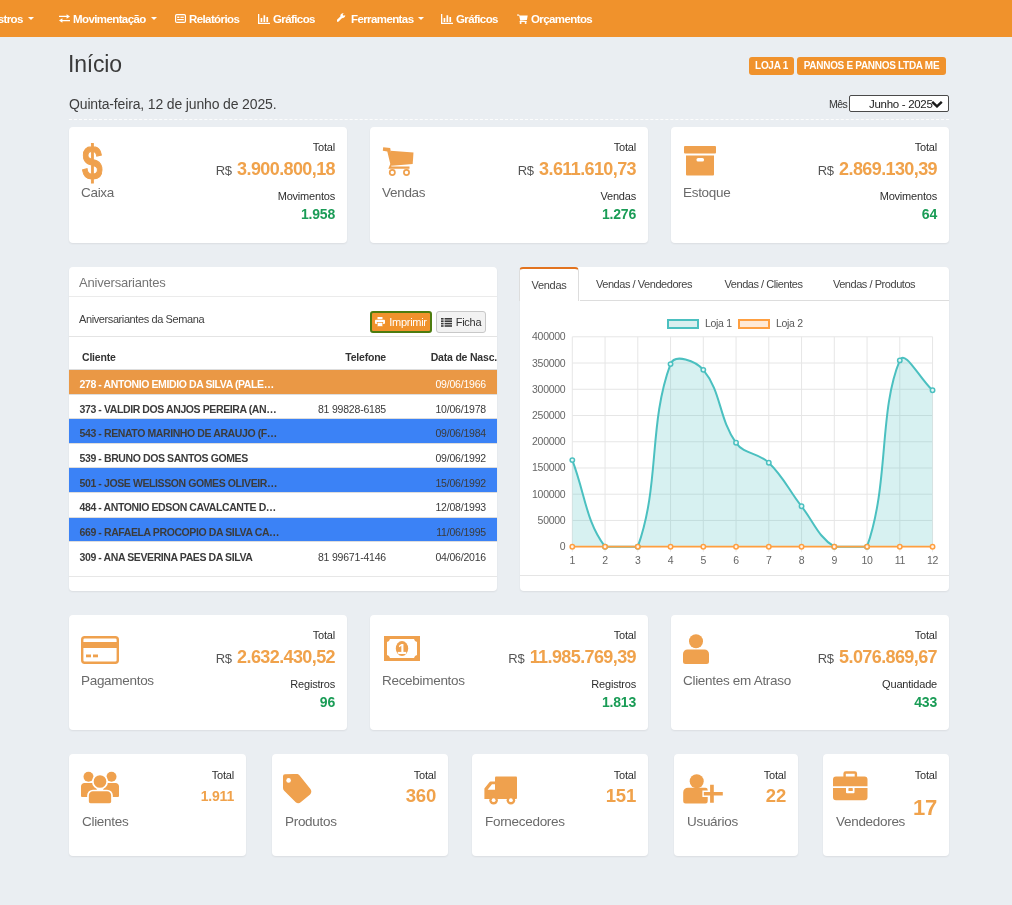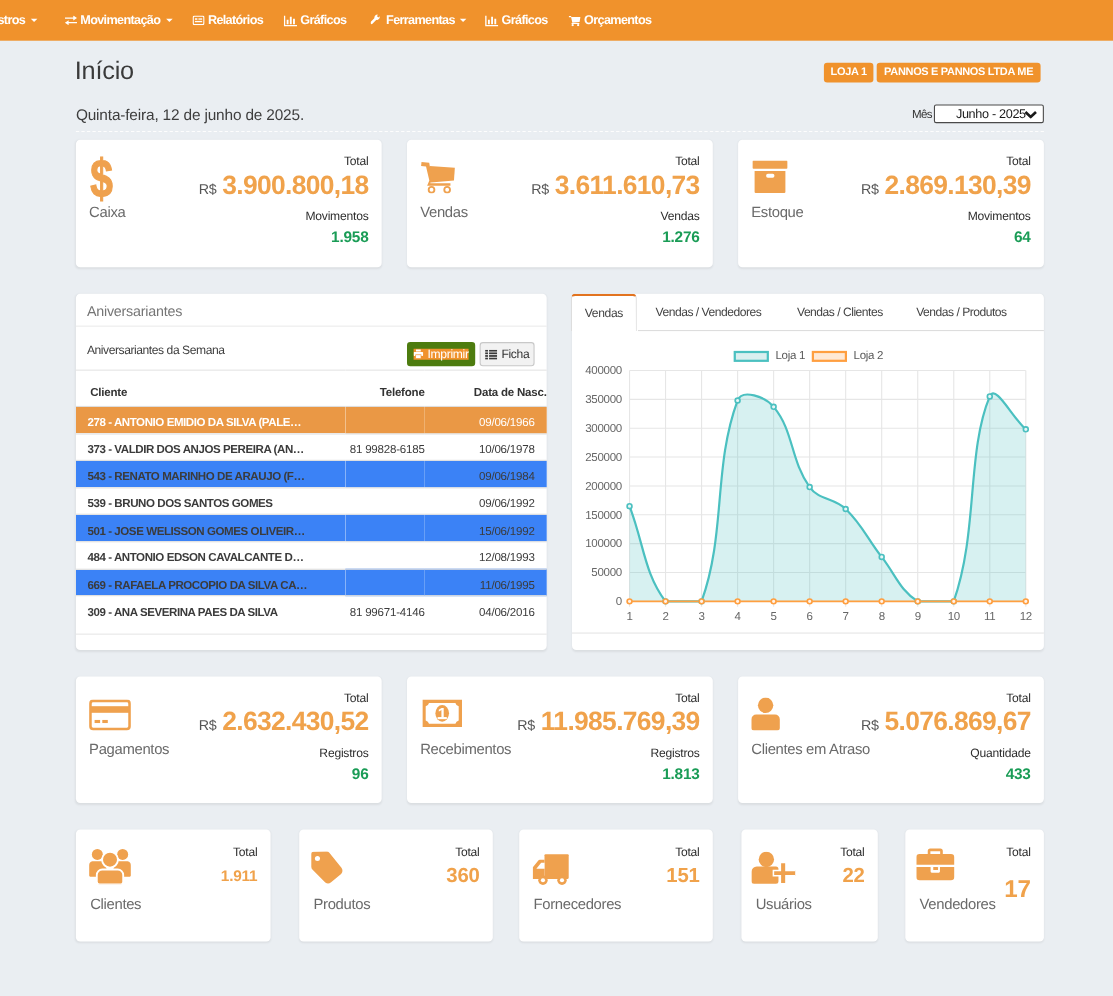--- a/index.html
+++ b/index.html
@@ -13,27 +13,27 @@
 .date{position:absolute;left:69px;top:96px;font-size:14px;color:#3e3e3e;letter-spacing:-0.15px}
 .mes{position:absolute;top:98px;font-size:10.5px;color:#333;letter-spacing:-0.5px}
 .sel{position:absolute;left:849px;top:95px;width:100px;height:17px;background:#fff;border:1px solid #4a4a4a;border-radius:2px;font-size:11.5px;color:#1a1a1a;letter-spacing:-0.3px;display:flex;align-items:center;padding-left:19px}
 .dash{position:absolute;left:69px;top:119px;width:880px;border-top:1px dashed #fdfdfd}
 .card{position:absolute;background:#fff;border-radius:4px;box-shadow:0 1px 2px rgba(0,0,0,0.07)}
 .clabel{position:absolute;left:12px;font-size:13.5px;color:#6a6a6a;letter-spacing:-0.3px}
 .rstack{position:absolute;right:12px;top:14px;text-align:right}
 .rs1{font-size:11px;color:#2e2e2e;line-height:13px;letter-spacing:-0.2px}
 .rs2{line-height:22px;margin-top:4px;white-space:nowrap}
 .rs2 .cur{font-size:13px;color:#555;letter-spacing:-0.3px;margin-right:2px}
-.rs2 .val{font-size:24px;font-weight:bold;color:#f0a24b;letter-spacing:-0.6px}
+.rs2 .val{font-size:18px;font-weight:bold;color:#f0a24b;letter-spacing:-0.6px}
 .rs3{font-size:11px;color:#2e2e2e;line-height:13px;margin-top:8px;letter-spacing:-0.2px}
 .rs4{font-size:14px;font-weight:bold;color:#1a9c56;line-height:15px;margin-top:4px;letter-spacing:-0.2px}
 .panel{position:absolute;background:#fff;border-radius:4px;box-shadow:0 1px 2px rgba(0,0,0,0.07)}
 .ph{height:30px;border-bottom:1px solid #ebebeb;font-size:13px;color:#757575;letter-spacing:-0.2px;line-height:31px;padding-left:10px}
 .btn{position:absolute;height:22px;border-radius:3px;font-size:11px;letter-spacing:-0.3px;display:flex;align-items:center;justify-content:center}
-.btn-o{background:#f0922c;border:6px solid #4d7c0f;color:#fff}
+.btn-o{background:#f0922c;border:2px solid #4d7c0f;color:#fff}
 .btn-g{background:#f2f2f2;border:1px solid #c8c8c8;color:#333}
 table.tb{position:absolute;border-collapse:collapse;table-layout:fixed}
 .tb th{font-size:10.5px;color:#333;letter-spacing:-0.2px;border-bottom:1px solid #ddd;padding:7px 0 0 0;vertical-align:middle}
 .tb td{font-size:10.5px;letter-spacing:-0.2px;border-top:1px solid #ddd;padding:5px 0 0 0}
 .tb .cl{font-weight:bold;color:#3b3b3b;text-align:left;padding-left:10.5px;letter-spacing:-0.4px;overflow:hidden;white-space:nowrap}
 .tb .ph2{text-align:right;color:#3b3b3b}
 .tb .dt{text-align:right;color:#3b3b3b;padding-right:11px}
 .tb tr.hl td{background:#ea9845;color:#fff;border-top:1px solid #ea9845}
 .tb tr.str td{background:#3b82f6}
 .tab-a{position:absolute;left:0;top:0;width:60px;height:34px;background:#fff;border-top:2.5px solid #e2731f;border-left:1px solid #ddd;border-right:1px solid #ddd;border-top-left-radius:4px;border-top-right-radius:4px;font-size:11px;color:#444;letter-spacing:-0.3px;display:flex;align-items:center;justify-content:center}

